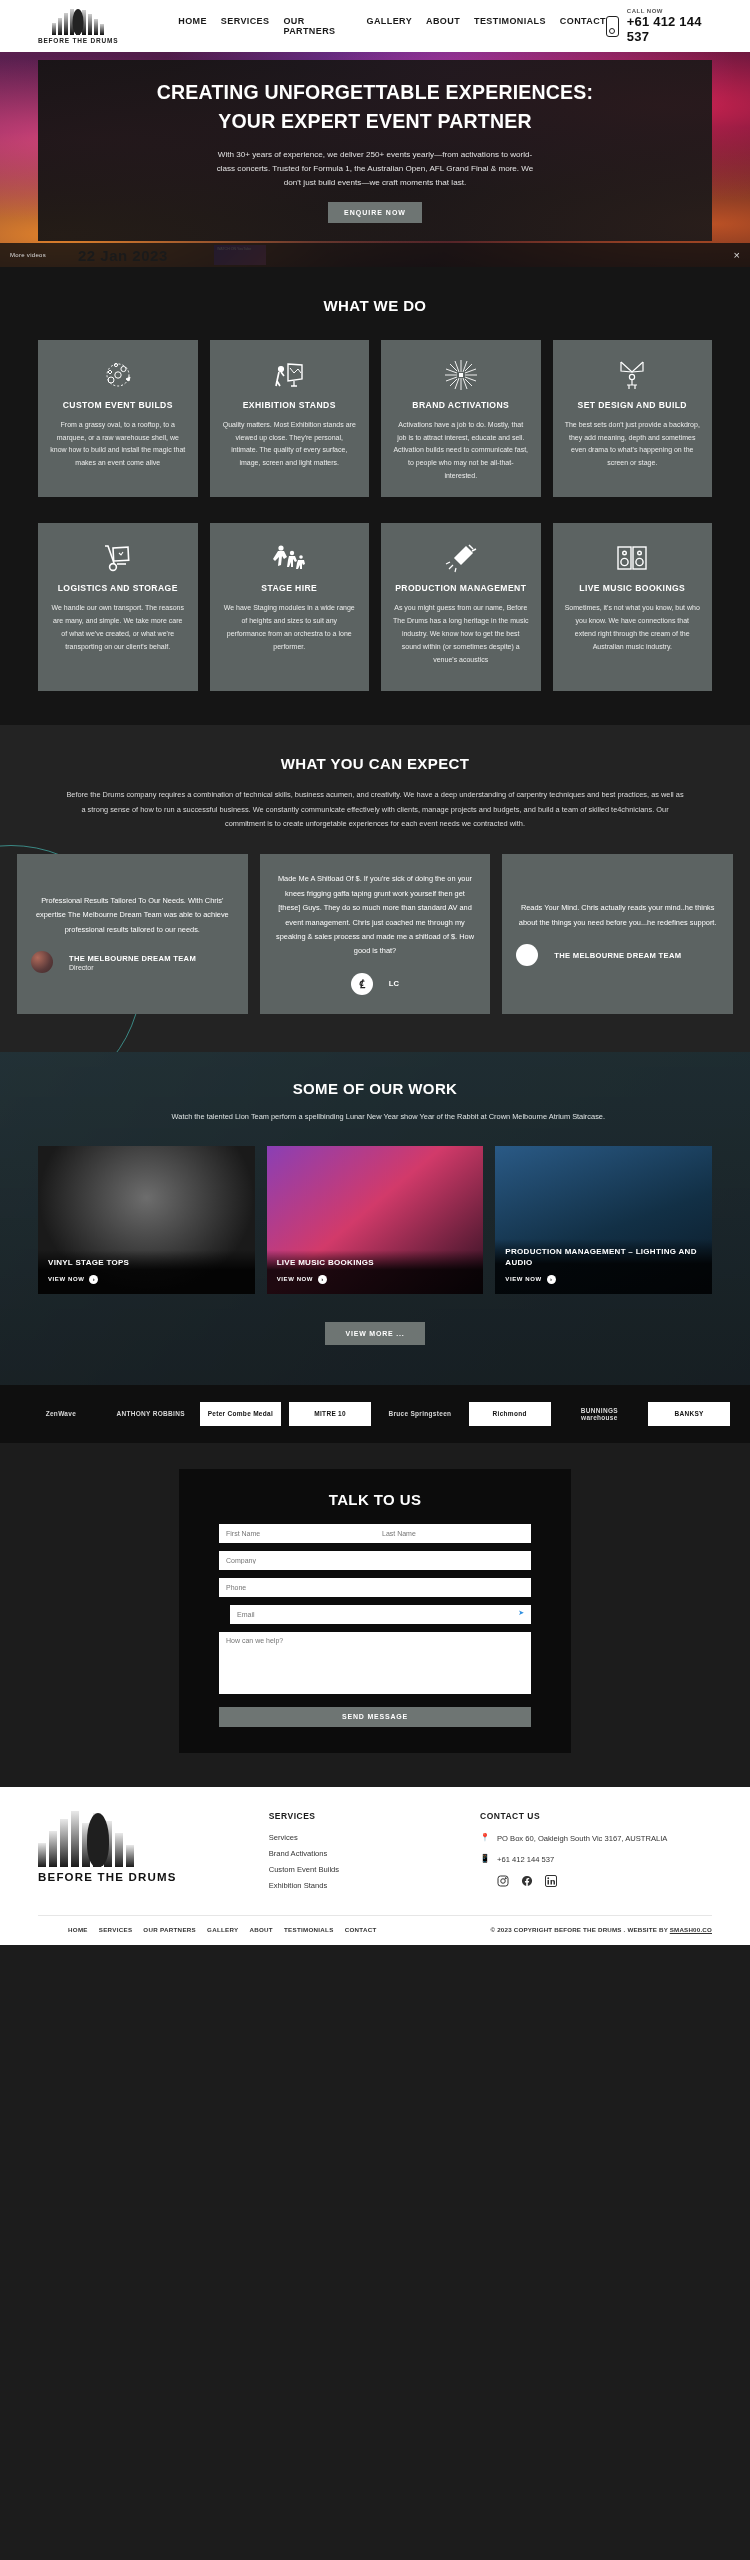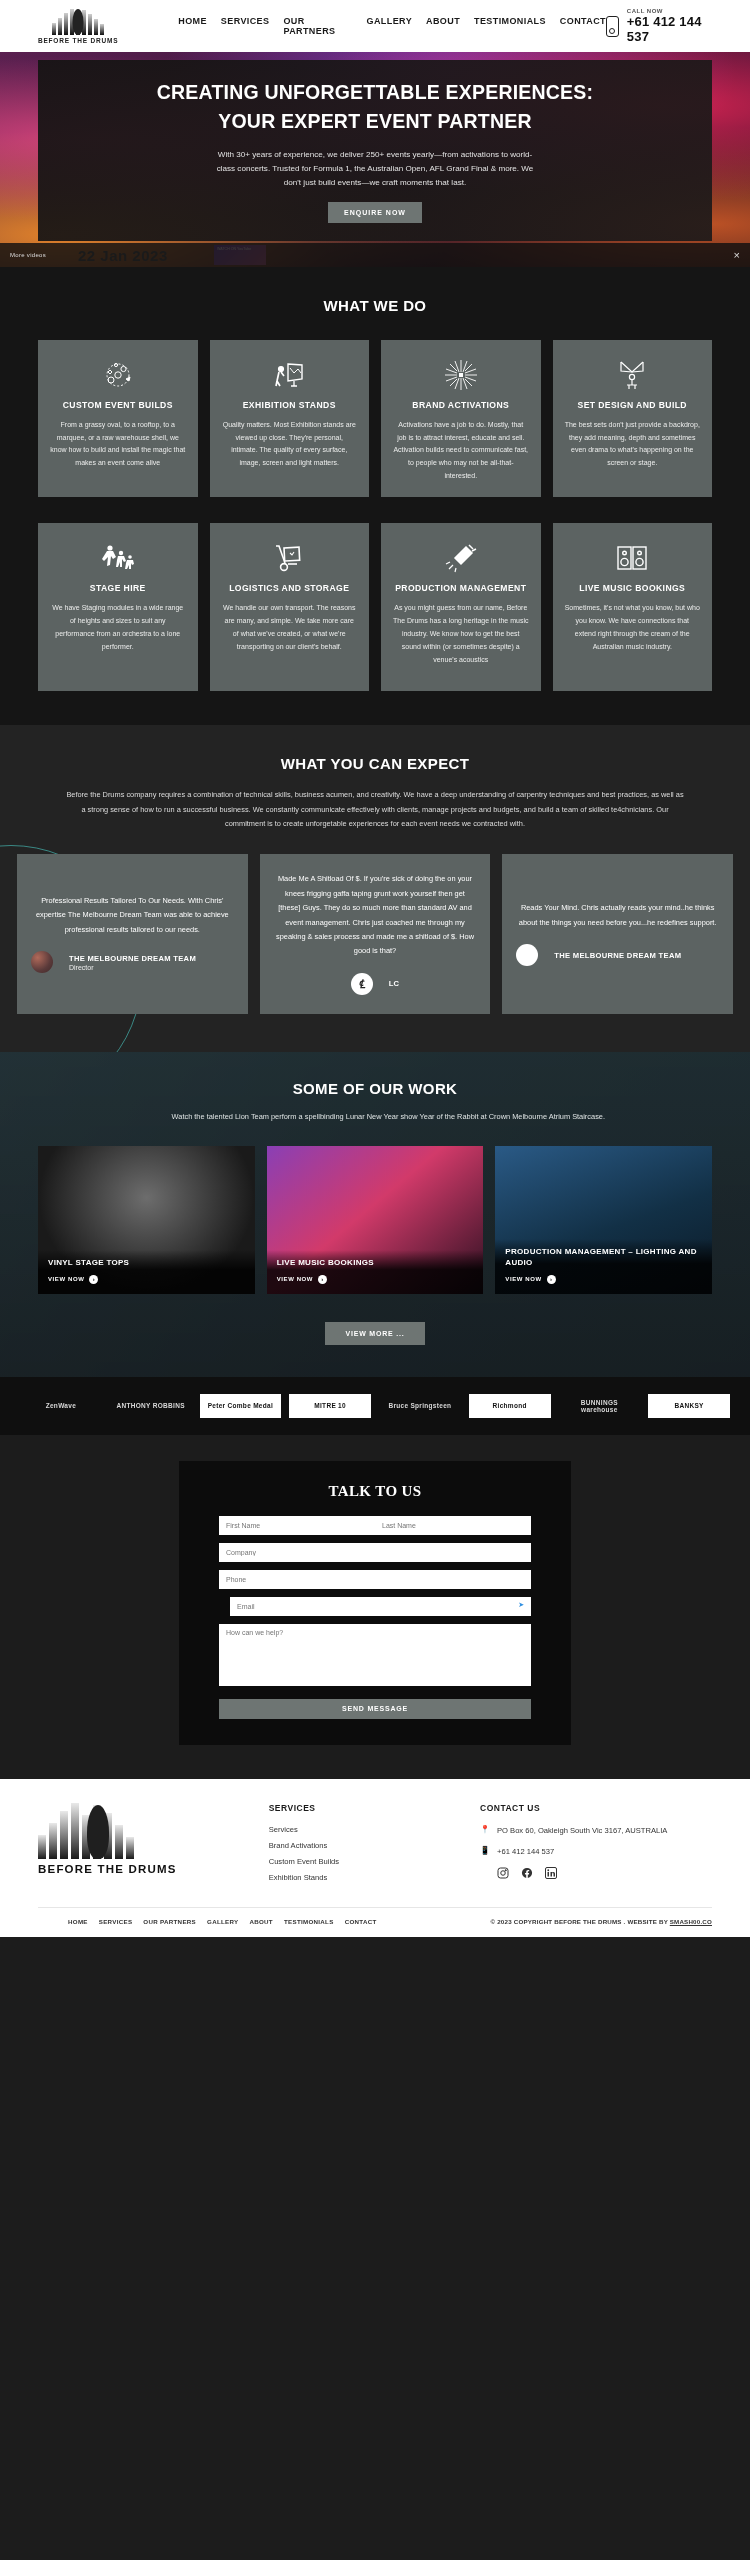--- a/index.html
+++ b/index.html
@@ -86,21 +86,21 @@
   .tauthor { display:flex; align-items:center; gap:16px; margin-top:14px; }
   .avatar { width:22px; height:22px; border-radius:50%; flex:0 0 22px;
             background:radial-gradient(circle at 30% 30%,#b06a5a,#5a3a3a 60%,#402828); }
   .avatar.round-white { background:#fff; display:flex; align-items:center; justify-content:center;
                         color:#222; font-size:12px; font-weight:bold; font-style:italic; }
   .tname { font-size:7.6px; font-weight:bold; letter-spacing:.3px; text-transform:uppercase; }
   .trole { font-size:7px; color:#eee; margin-top:1px; }
   .tauthor.center { justify-content:center; }
 
   
-  .work { padding:28px 38px 32px; position:relative;
+  .work { padding:28px 38px 40px; position:relative;
           background:linear-gradient(rgba(30,45,50,.86),rgba(22,30,34,.9)),
                      linear-gradient(120deg,#3b4a4e,#242d31 50%,#1a2226); }
   .work-p { font-size:7.4px; line-height:1.9; text-align:right; color:#dfe4e4;
             margin:13px auto 0; max-width:460px; }
   .work-grid { display:grid; grid-template-columns:repeat(3,1fr); gap:12px; margin-top:22px; }
   .wtile { position:relative; height:148px; overflow:hidden; }
   .wtile.t1 { background:radial-gradient(ellipse at 50% 35%,#6d6d6d,#1a1a1a 70%); }
   .wtile.t2 { background:linear-gradient(140deg,#8a3fb5,#d23a6a 45%,#2a1020); }
   .wtile.t3 { background:linear-gradient(160deg,#2a5a86,#123046 55%,#0c1a26); }
   .wtile .caption { position:absolute; left:0; right:0; bottom:0; padding:8px 10px 10px;
@@ -119,21 +119,21 @@
               justify-content:space-between; gap:8px; }
   .plogo { height:26px; flex:1; display:flex; align-items:center; justify-content:center;
            font-size:6.5px; font-weight:bold; letter-spacing:.3px; color:#d8d8d8; text-align:center;
            padding:2px 3px; }
   .plogo.boxed { background:#fff; color:#111; height:24px; }
 
   
   .contact-sec { background:#1c1c1c; padding:26px 0 34px; display:flex; justify-content:center; }
   .contact-box { background:#0c0c0c; width:392px; padding:22px 40px 26px; }
   .contact-h { text-align:center; font-size:15px; font-weight:bold; letter-spacing:.4px;
-               text-transform:uppercase; margin-bottom:16px;font-family:Liberation Serif, serif; }
+               text-transform:uppercase; margin-bottom:16px; }
   .frow { display:flex; margin-bottom:8px; }
   .fin { flex:1; background:#fff; border:none; height:19px; padding:0 7px;
          font-size:7px; color:#555; font-family:"Liberation Sans",sans-serif; }
   .fin.full { width:100%; }
   .femail { position:relative;padding-left:11px; }
   .femail:after { content:"➤"; position:absolute; right:7px; top:4px; font-size:7px; color:#2f8fe0; }
   .fta { width:100%; background:#fff; border:none; height:62px; padding:5px 7px;
          font-size:7px; color:#555; resize:none; font-family:"Liberation Sans",sans-serif; }
   .send { width:100%; margin-top:9px; background:#6e7573; color:#fff; border:none; height:20px;
           font-size:7px; font-weight:bold; letter-spacing:.8px; text-transform:uppercase; cursor:pointer; }
@@ -272,44 +272,44 @@
         </svg>
       </div>
       <div class="card-h cond">SET DESIGN AND BUILD</div>
       <div class="card-p">The best sets don't just provide a backdrop, they add meaning, depth and sometimes even drama to what's happening on the screen or stage.</div>
     </div>
   </div>
 
   <div class="cards row2">
     <div class="card">
       <div class="card-ico">
+        <svg width="34" height="30" viewBox="0 0 34 30" fill="none" stroke="#fff" stroke-width="1.6">
+          <path d="M4 3h3l6 17"></path>
+            <rect x="12" y="5" width="15" height="13" transform="rotate(-3 12 5)"></rect>
+          <path d="M18 10l2 2 2-3" stroke-width="1.1"></path>
+            <circle cx="12" cy="24" r="3.4"></circle>
+            <path d="M16 21h9"></path>
+        </svg>
+      </div>
+      <div class="card-h cond">LOGISTICS AND STORAGE</div>
+      <div class="card-p">We handle our own transport. The reasons are many, and simple. We take more care of what we've created, or what we're transporting on our client's behalf.</div>
+    </div>
+    <div class="card">
+      <div class="card-ico">
         <svg width="36" height="30" viewBox="0 0 36 30" fill="#fff">
           <circle cx="10" cy="5" r="2.6"></circle>
             <path d="M7 8h6l3 6-3 2-2-3-1 9-3 1 1-9-4 4-2-2z"></path>
           <circle cx="21" cy="10" r="2.2"></circle>
             <path d="M18 13h6l2 5-2 1-2-3v8h-2v-5l-2 5h-2l1-7z"></path>
           <circle cx="30" cy="14" r="1.8"></circle>
             <path d="M27 17h6l1 4-2 1-1-2v6h-2v-4l-2 4h-2l1-6z"></path>
         </svg>
       </div>
       <div class="card-h cond">STAGE HIRE</div>
       <div class="card-p">We have Staging modules in a wide range of heights and sizes to suit any performance from an orchestra to a lone performer.</div>
-    </div>
-    <div class="card">
-      <div class="card-ico">
-        <svg width="34" height="30" viewBox="0 0 34 30" fill="none" stroke="#fff" stroke-width="1.6">
-          <path d="M4 3h3l6 17"></path>
-            <rect x="12" y="5" width="15" height="13" transform="rotate(-3 12 5)"></rect>
-          <path d="M18 10l2 2 2-3" stroke-width="1.1"></path>
-            <circle cx="12" cy="24" r="3.4"></circle>
-            <path d="M16 21h9"></path>
-        </svg>
-      </div>
-      <div class="card-h cond">LOGISTICS AND STORAGE</div>
-      <div class="card-p">We handle our own transport. The reasons are many, and simple. We take more care of what we've created, or what we're transporting on our client's behalf.</div>
     </div>
     <div class="card">
       <div class="card-ico">
         <svg width="34" height="30" viewBox="0 0 34 30" fill="none" stroke="#fff" stroke-width="1.5">
           <path d="M22 4l6 6-11 11-6-6z" fill="#fff"></path>
             <path d="M25 2l4 4M28 8l4-2"></path>
           <path d="M9 22l-4 4M6 19l-4 2M12 25l-1 4" stroke-width="1.2"></path>
         </svg>
       </div>
       <div class="card-h cond">PRODUCTION MANAGEMENT</div>

